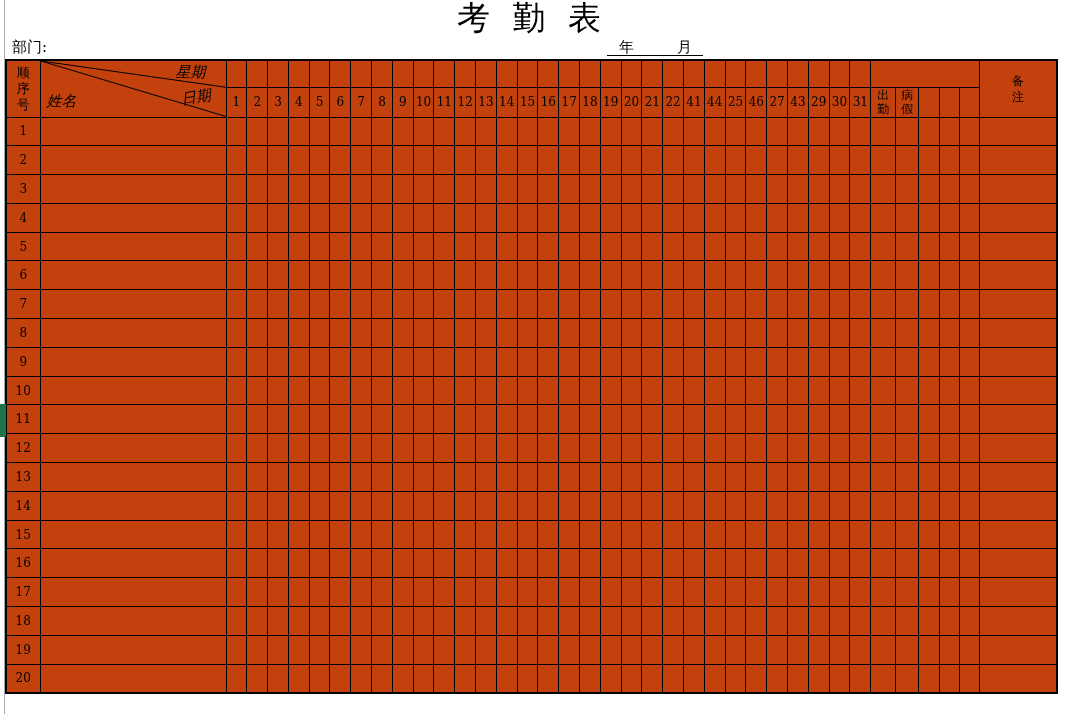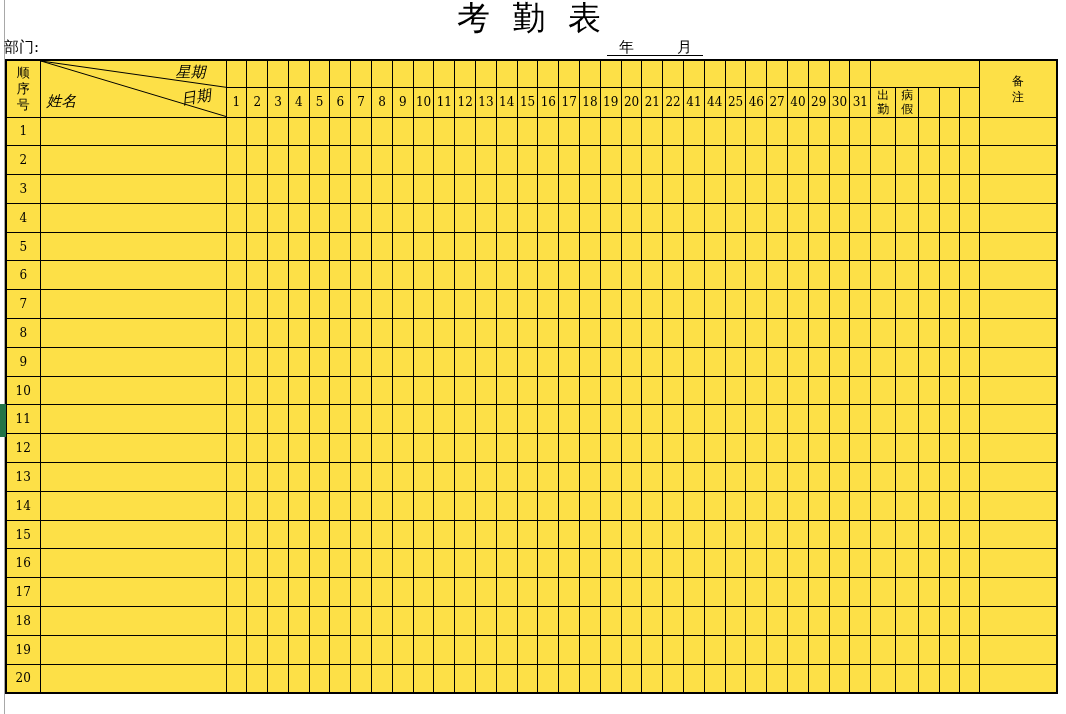--- a/index.html
+++ b/index.html
@@ -10,28 +10,28 @@
   }
   
   .excel-gridline{position:absolute;left:4px;top:0;width:1px;height:714px;background:#a8a8a8;z-index:0;}
   
   .selection-bar{position:absolute;left:0;top:404px;width:6px;height:33px;background:#217346;z-index:3;}
 
   .sheet-title{
     position:absolute;left:6px;top:-3px;width:1052px;text-align:center;
     font-size:33px;letter-spacing:6px;line-height:42px;white-space:pre;z-index:2;
   }
-  .dept-label{position:absolute;left:4px;top:38px;font-size:15px;z-index:2;}
+  .dept-label{position:absolute;left:12px;top:38px;font-size:15px;z-index:2;}
   .ym-line{position:absolute;left:607px;top:38px;width:96px;height:17px;border-bottom:1px solid #000;z-index:2;}
   .ym-line .y{position:absolute;left:12px;top:0;font-size:15px;}
   .ym-line .m{position:absolute;left:70px;top:0;font-size:15px;}
 
   table.att{
     position:absolute;left:5px;top:59px;z-index:1;
-    border-collapse:collapse;table-layout:fixed;background:#fde047;
+    border-collapse:collapse;table-layout:fixed;background:#c2410c;
     border:2px solid #000;
   }
   table.att td{border:1px solid #000;padding:0;vertical-align:middle;text-align:center;font-size:12px;overflow:hidden;}
   tr.r-week{height:27px;}
   tr.r-date{height:30px;}
   tbody tr{height:28.8px;}
 
   
   .vstack{width:1em;margin:0 auto;word-break:break-all;text-align:center;}
   .seqhead .vstack{font-size:13px;line-height:16px;}
@@ -175,21 +175,21 @@
         <td>18</td>
         <td>19</td>
         <td>20</td>
         <td>21</td>
         <td>22</td>
         <td>41</td>
         <td>44</td>
         <td>25</td>
         <td>46</td>
         <td>27</td>
-        <td>40</td>
+        <td>43</td>
         <td>29</td>
         <td>30</td>
         <td>31</td>
         <td class="two" id="attendance-header-cell">
         <div class="vstack">出勤</div>
       </td>
       <td class="two">
         <div class="vstack">病假</div>
       </td>
       <td></td>

